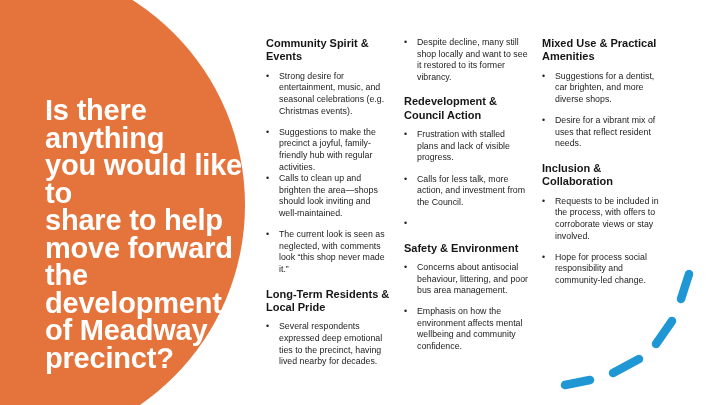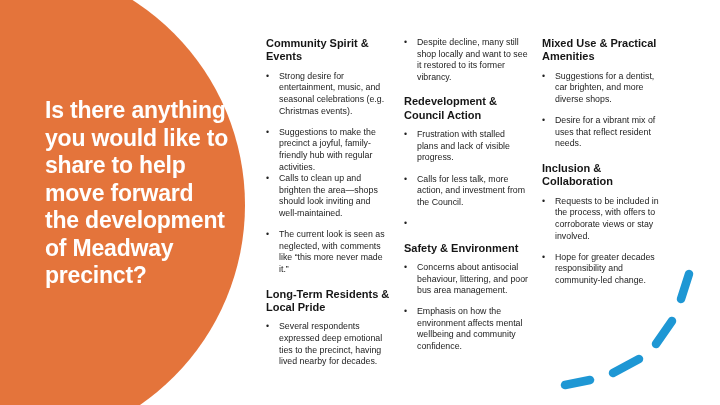--- a/index.html
+++ b/index.html
@@ -22,21 +22,21 @@
     position:absolute;
     left:-241px;top:-38px;
     width:486px;height:486px;
     border-radius:50%;
     background:var(--orange);
   }
   .question{
     position:absolute;
     left:45px;top:97px;
     width:205px;
-    font-size:23px;
+    font-size:29px;
     font-weight:700;
     line-height:27.5px;
     letter-spacing:-0.2px;
     color:var(--question-color);
   }
   .columns{
     position:absolute;
     left:266px;top:37px;
     display:grid;
     grid-template-columns:repeat(3,124px);
@@ -107,21 +107,21 @@
             <span>Suggestions to make the precinct a joyful, family-friendly hub with regular activities.</span>
           </li>
         </ul>
         <ul class="bullets">
           <li class="bullet">
             <span class="bullet-marker">•</span>
             <span>Calls to clean up and brighten the area—shops should look inviting and well-maintained.</span>
           </li>
           <li class="bullet">
             <span class="bullet-marker">•</span>
-            <span>The current look is seen as neglected, with comments like “this more never made it.”</span>
+            <span>The current look is seen as neglected, with comments look “this shop never made it.”</span>
           </li>
         </ul>
         <h3>Long-Term Residents &amp; Local Pride</h3>
         <ul class="bullets">
           <li class="bullet">
             <span class="bullet-marker">•</span>
             <span>Several respondents expressed deep emotional ties to the precinct, having lived nearby for decades.</span>
           </li>
         </ul>
       </div>
@@ -171,21 +171,21 @@
           </li>
         </ul>
         <h3>Inclusion &amp; Collaboration</h3>
         <ul class="bullets">
           <li class="bullet">
             <span class="bullet-marker">•</span>
             <span>Requests to be included in the process, with offers to corroborate views or stay involved.</span>
           </li>
           <li class="bullet">
             <span class="bullet-marker">•</span>
-            <span>Hope for greater decades responsibility and community-led change.</span>
+            <span>Hope for process social responsibility and community-led change.</span>
           </li>
         </ul>
       </div>
     </div>
 
   <svg class="dashes" width="720" height="405" viewBox="0 0 720 405">
     <g stroke-width="8.5" stroke-linecap="round" fill="none" class="dash-group">
       <line x1="565" y1="385" x2="590" y2="380" stroke="#1E97D4"></line>
       <line x1="613" y1="373" x2="639" y2="359" stroke="#1E97D4"></line>
       <line x1="656" y1="344" x2="672" y2="321" stroke="#1E97D4"></line>

